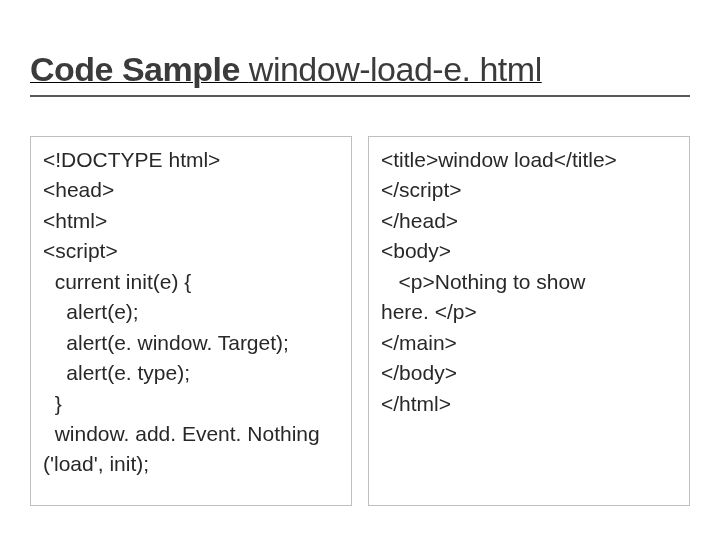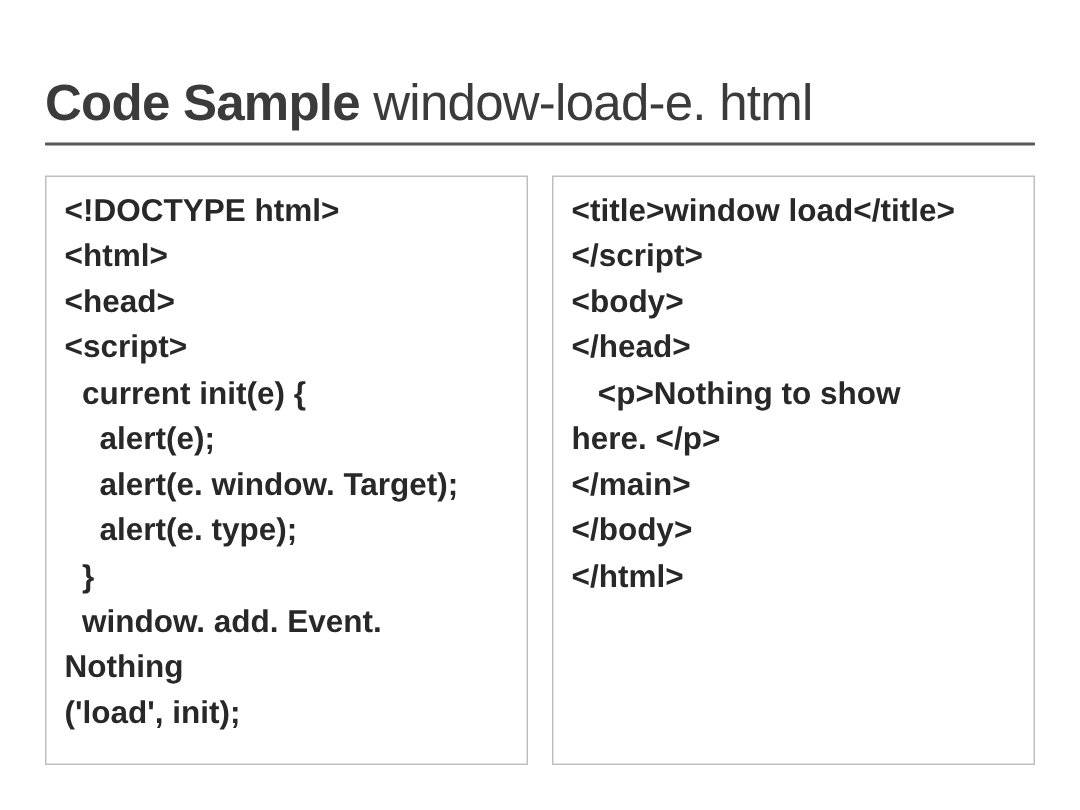--- a/index.html
+++ b/index.html
@@ -9,40 +9,40 @@
     background: #ffffff;
     font-family: Arial, Helvetica, sans-serif;
     position: relative;
   }
   .slide {
     padding: 50px 30px 30px 30px;
   }
   .title-row {
     border-bottom: 2px solid #595959;
     padding-bottom: 6px;
-    margin-bottom: 20px;
+    margin-bottom: 39px;
+    text-decoration: underline;
   }
   .title-bold {
     font-size: 34px;
     font-weight: 700;
     color: #3b3b3b;
     display: inline;
     letter-spacing: -0.5px;
   }
   .title-light {
     font-size: 34px;
     font-weight: 400;
     color: #3b3b3b;
     display: inline;
     letter-spacing: -0.5px;
   }
   .columns {
     display: flex;
     gap: 16px;
-    font-weight: bold;
   }
   .code-box {
     flex: 1;
     border: 1px solid #bfbfbf;
     padding: 8px 12px 18px 12px;
     font-size: 21px;
     line-height: 1.45;
     color: #282828;
     font-family: Arial, Helvetica, sans-serif;
     min-height: 370px;
@@ -57,37 +57,37 @@
 <div class="slide">
 
   <div class="title-row">
     <span class="title-bold">Code Sample </span><span class="title-light">window-load-e. html</span>
   </div>
 
   <div class="columns">
 
     <div class="code-box">
       <div class="code-line">&lt;!DOCTYPE html&gt;</div>
+      <div class="code-line">&lt;head&gt;</div>
       <div class="code-line">&lt;html&gt;</div>
-      <div class="code-line">&lt;head&gt;</div>
       <div class="code-line">&lt;script&gt;</div>
       <div class="code-line">  current init(e) {</div>
       <div class="code-line">    alert(e);</div>
       <div class="code-line">    alert(e. window. Target);</div>
       <div class="code-line">    alert(e. type);</div>
       <div class="code-line">  }</div>
       <div class="code-line">  window. add. Event. Nothing</div>
       <div class="code-line">('load', init);</div>
     </div>
 
     <div class="code-box">
       <div class="code-line">&lt;title&gt;window load&lt;/title&gt;</div>
       <div class="code-line">&lt;/script&gt;</div>
+      <div class="code-line">&lt;/head&gt;</div>
       <div class="code-line">&lt;body&gt;</div>
-      <div class="code-line">&lt;/head&gt;</div>
       <div class="code-line">   &lt;p&gt;Nothing to show</div>
       <div class="code-line">here. &lt;/p&gt;</div>
       <div class="code-line">&lt;/main&gt;</div>
       <div class="code-line">&lt;/body&gt;</div>
       <div class="code-line">&lt;/html&gt;</div>
     </div>
 
   </div>
 
 </div>

